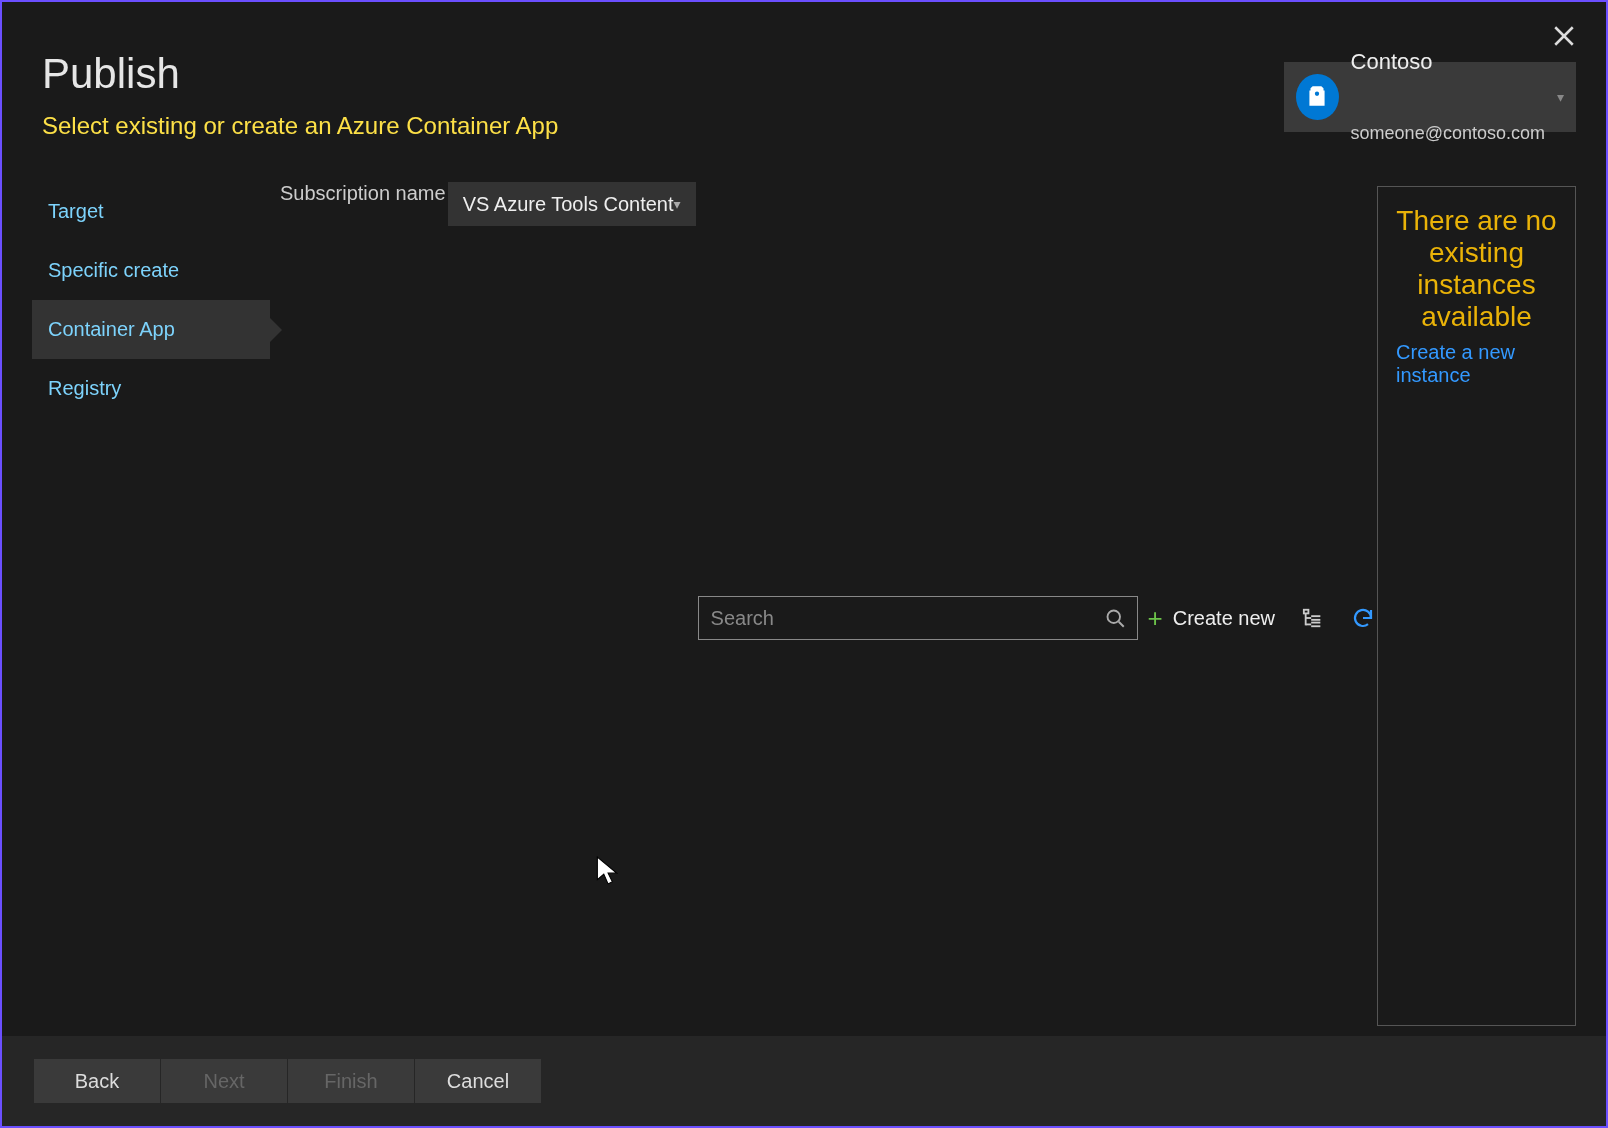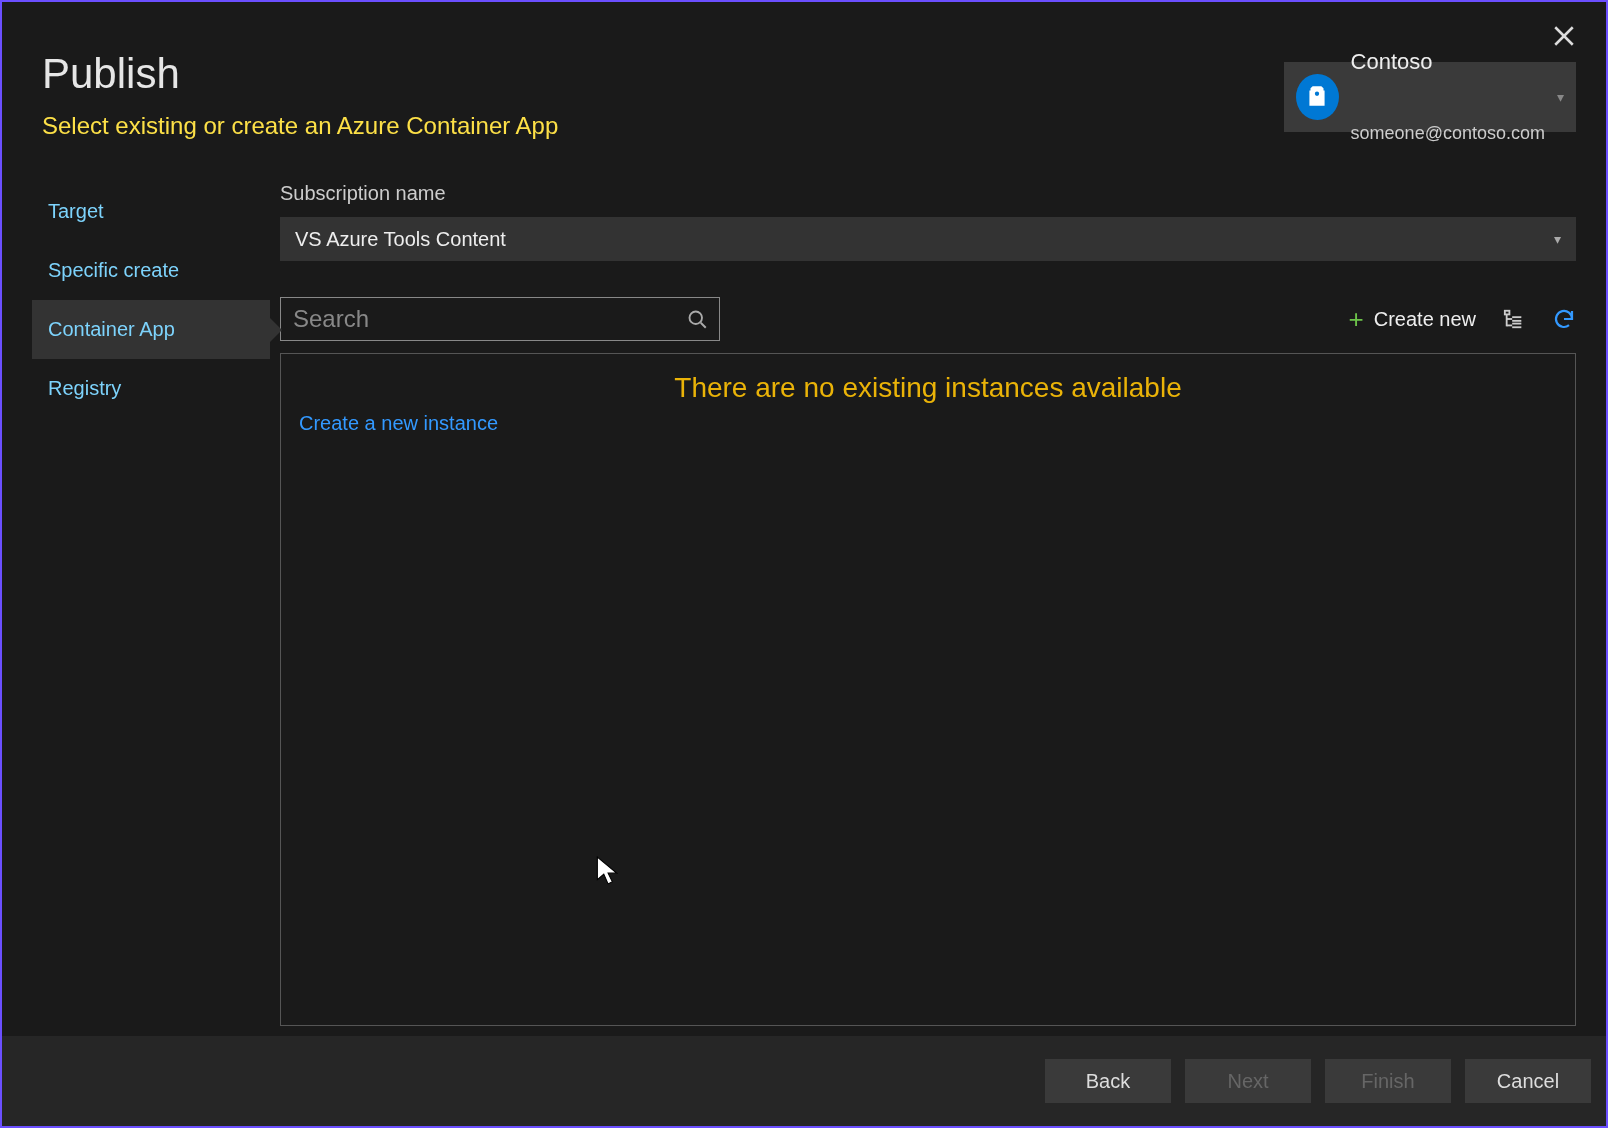--- a/index.html
+++ b/index.html
@@ -75,22 +75,22 @@
     content: "";
     position: absolute;
     right: -12px; top: 50%;
     transform: translateY(-50%);
     border-top: 12px solid transparent;
     border-bottom: 12px solid transparent;
     border-left: 12px solid #333;
   }
   .main {
     flex: 1;
-    display: flex; flex-direction: column;
-    gap: 8px;
+    display: flex; flex-direction: row;
+    gap: 2px;
     min-width: 0;
   }
   .field-label { font-size: 20px; color: #ccc; margin-bottom: 4px; }
   .dropdown {
     background: #333;
     border: 1px solid #333;
     height: 44px;
     display: flex; align-items: center; justify-content: space-between;
     padding: 0 14px;
     font-size: 20px; color: #eee;
@@ -104,21 +104,21 @@
   }
   .search-box {
     width: 440px; height: 44px;
     background: #1a1a1a;
     border: 1px solid #888;
     display: flex; align-items: center;
     padding: 0 12px;
   }
   .search-box input {
     flex: 1; background: transparent; border: none; outline: none;
-    font-size: 24px; color: #eee;
+    font-size: 20px; color: #eee;
   }
   .search-box input::placeholder { color: #888; }
   .search-box .search-icon { width: 20px; height: 20px; color: #aaa; }
   .toolbar-actions {
     display: flex; align-items: center;
     gap: 26px;
   }
   .create-new {
     display: flex; align-items: center; gap: 10px;
     font-size: 20px; color: #eee;
@@ -133,23 +133,23 @@
     border: 1px solid #555;
     background: #1a1a1a;
     padding: 18px;
     margin-top: 4px;
   }
   .empty-msg { font-size: 28px; color: #eab308; text-align: center; }
   .create-link { font-size: 20px; color: #3399ff; margin-top: 8px; cursor: pointer; display: inline-block; }
   .footer {
     height: 90px;
     background: #262626;
-    display: flex; align-items: center; justify-content: flex-end;
-    padding: 0 15px;
-    gap: 14px;
+    display: flex; align-items: center; justify-content: flex-start;
+    padding: 0 32px;
+    gap: 1px;
   }
   .btn {
     height: 44px;
     min-width: 126px;
     padding: 0 20px;
     background: #3a3a3a;
     color: #ddd;
     font-size: 20px;
     display: flex; align-items: center; justify-content: center;
     cursor: pointer;

